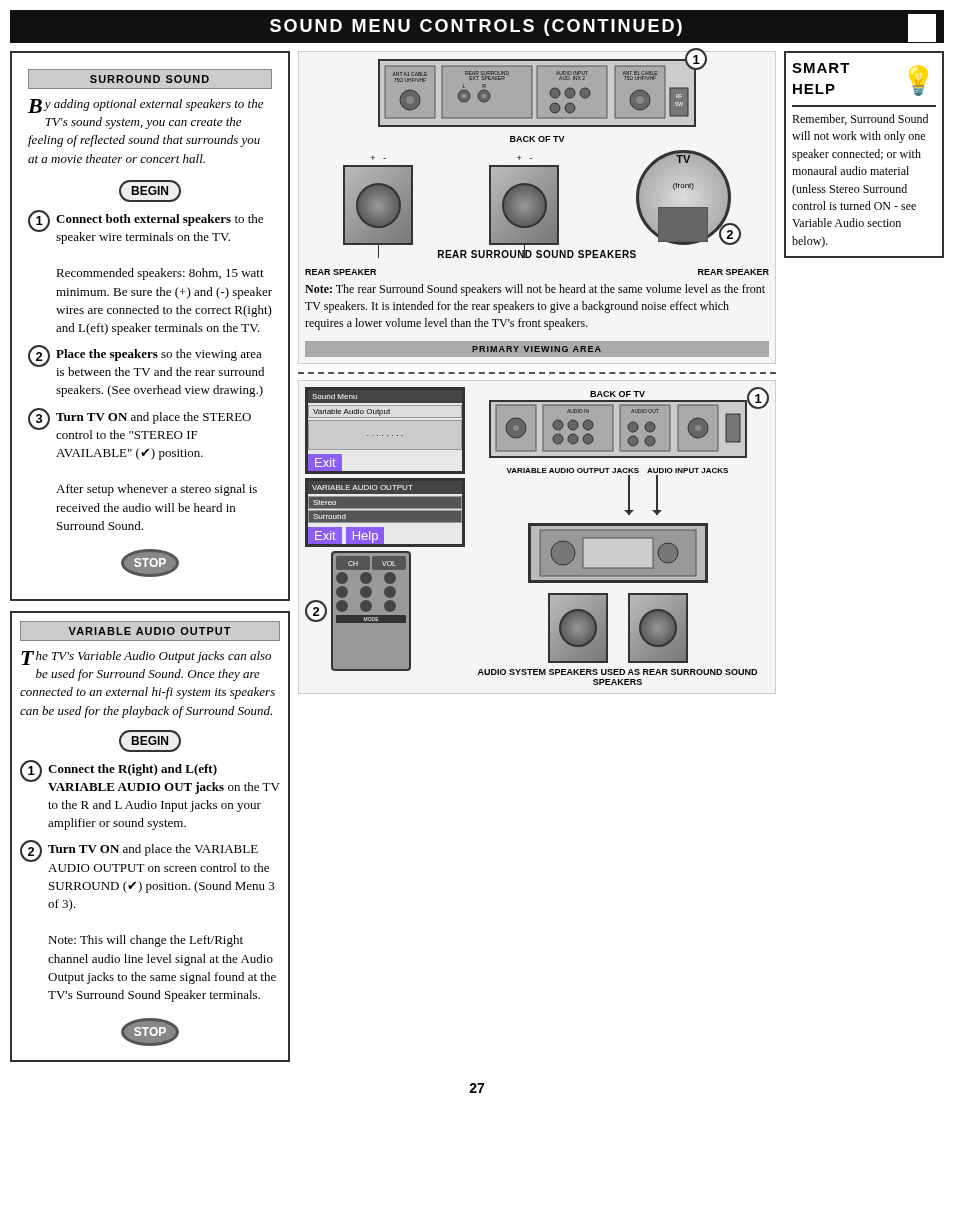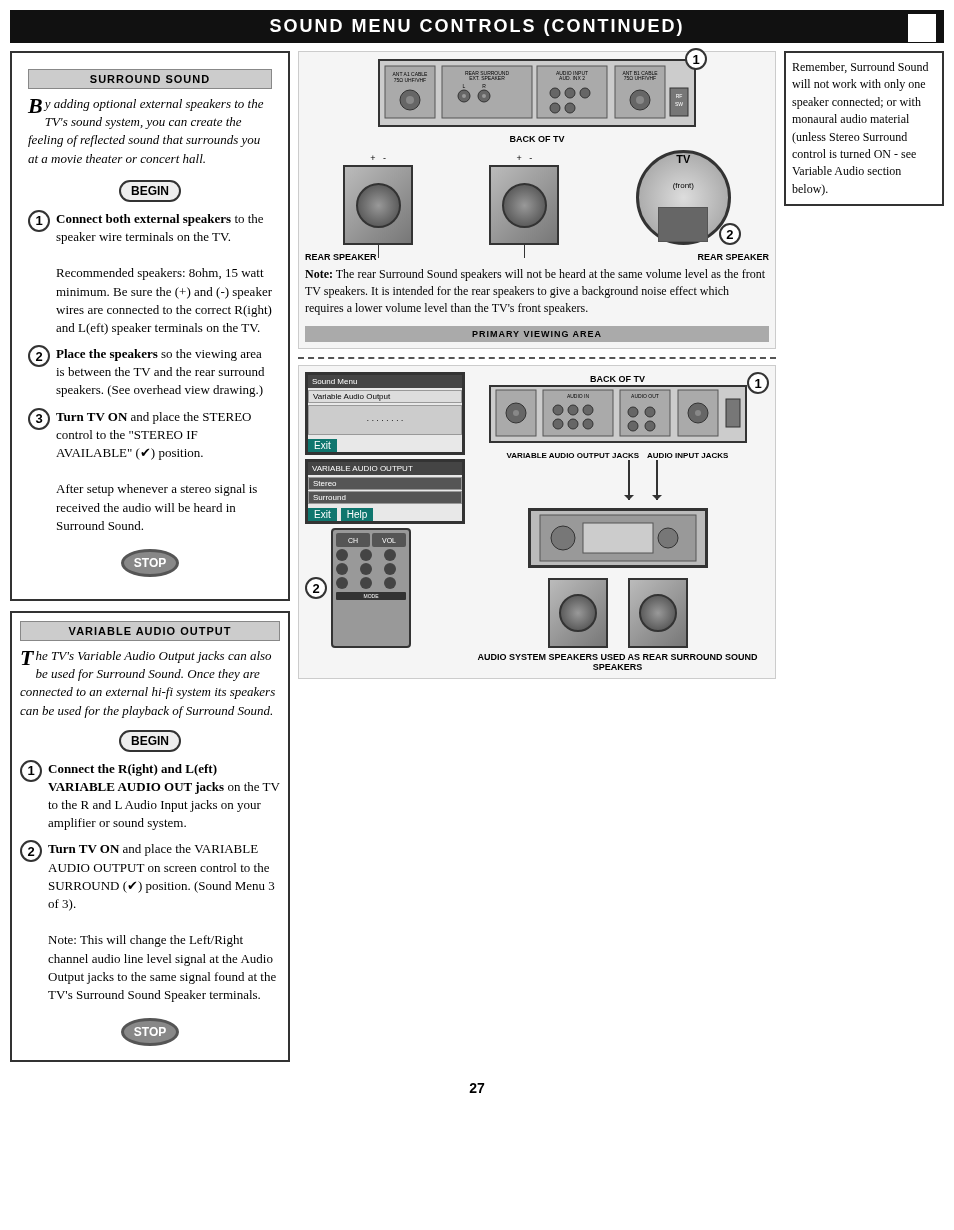--- a/index.html
+++ b/index.html
@@ -253,24 +253,24 @@
       font-size: 8px;
       background: #ddd;
       margin: 1px 0;
       border: 1px solid #999;
     }
     .menu-item.selected {
       background: #555;
       color: #fff;
     }
     .exit-btn {
-      background: #0f766e;
+      background: #8b5cf6;
       color: #fff;
       padding: 1px 6px;
-      font-size: 10px;
+      font-size: 13px;
       margin-top: 2px;
       display: inline-block;
     }
 
     .back-of-tv-label {
       font-size: 9px;
       font-weight: bold;
       font-family: Arial;
       text-align: center;
       text-transform: uppercase;
@@ -489,20 +489,21 @@
                 <div style="font-size:11px; font-weight:bold; font-family:Arial;">TV</div>
                 <div style="font-size:8px; font-family:Arial;">(front)</div>
 
                 <div style="width:50px; height:35px; border:1px solid #555; background:#666; margin-top:2px;"></div>
               </div>
 
               <div style="position:absolute; bottom:0; right:-10px; width:22px; height:22px; border-radius:50%; border:2px solid #333; background:#fff; display:flex; align-items:center; justify-content:center; font-weight:bold; font-size:13px; font-family:Arial;">2</div>
             </div>
           </div>
 
+          <div class="diagram-label">Rear Surround Sound Speakers</div>
 
           <div style="display:flex; justify-content:space-between; margin-top:2px;">
             <div class="speaker-label">Rear Speaker</div>
             <div class="speaker-label">Rear Speaker</div>
           </div>
 
           <div class="note-text">
             <b>Note:</b>
             <span> The rear Surround Sound speakers will not be heard at the same volume level as the front TV speakers. It is intended for the rear speakers to give a background noise effect which requires a lower volume level than the TV's front speakers.</span>
           </div>
@@ -636,19 +637,26 @@
 
           <div class="audio-sys-label">Audio System Speakers Used As Rear Surround Sound Speakers</div>
         </div>
       </div>
     </div>
 
   </div>
 
   <div class="right-col">
     <div class="smart-help">
+      <div style="display:flex; justify-content:space-between; align-items:center; border-bottom:2px solid #333; margin-bottom:4px; padding-bottom:4px;">
+        <div>
+          <div class="smart-help-title">Smart</div>
+          <div class="smart-help-title">Help</div>
+        </div>
+        <div style="font-size:28px;">💡</div>
+      </div>
       <div class="smart-help-text">Remember, Surround Sound will not work with only one speaker connected; or with monaural audio material (unless Stereo Surround control is turned ON - see Variable Audio section below).</div>
     </div>
   </div>
 
 </div>
 
 <div class="page-num">27</div>
 
 </body></html>

